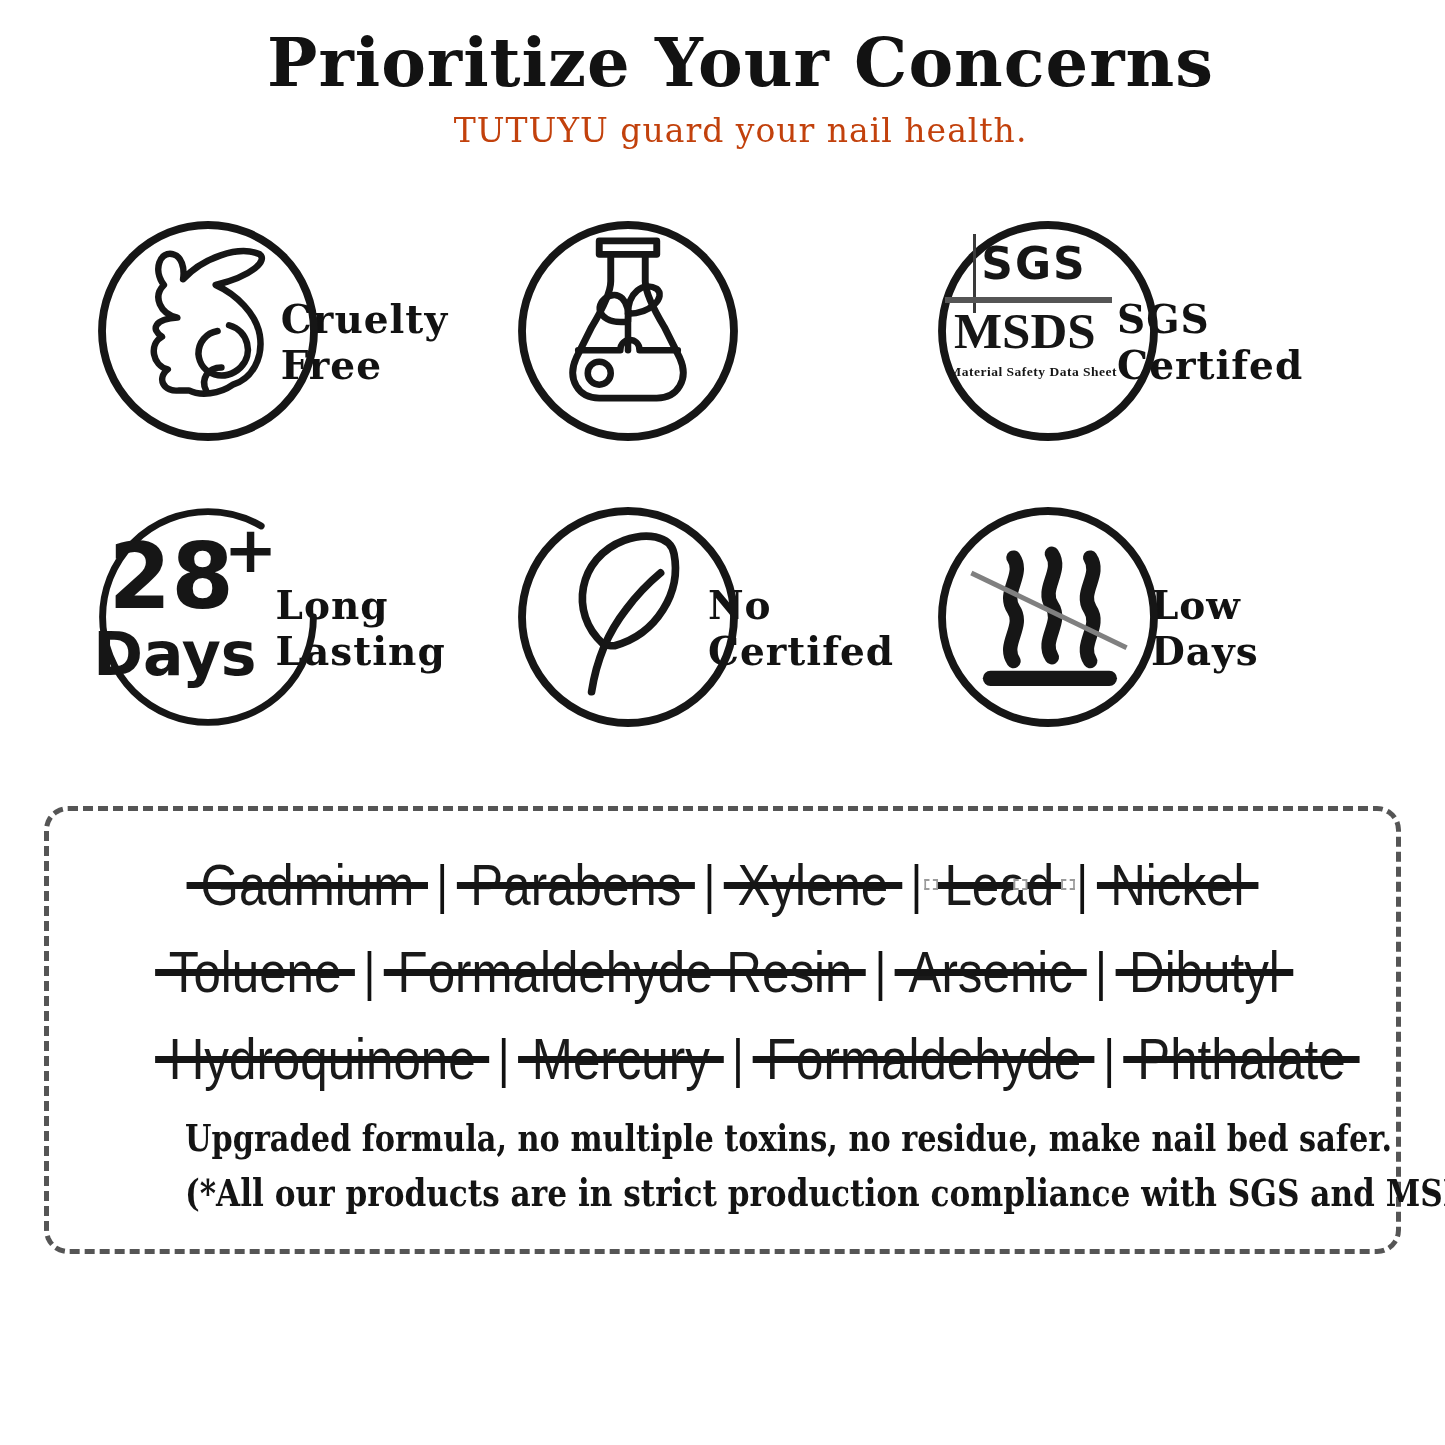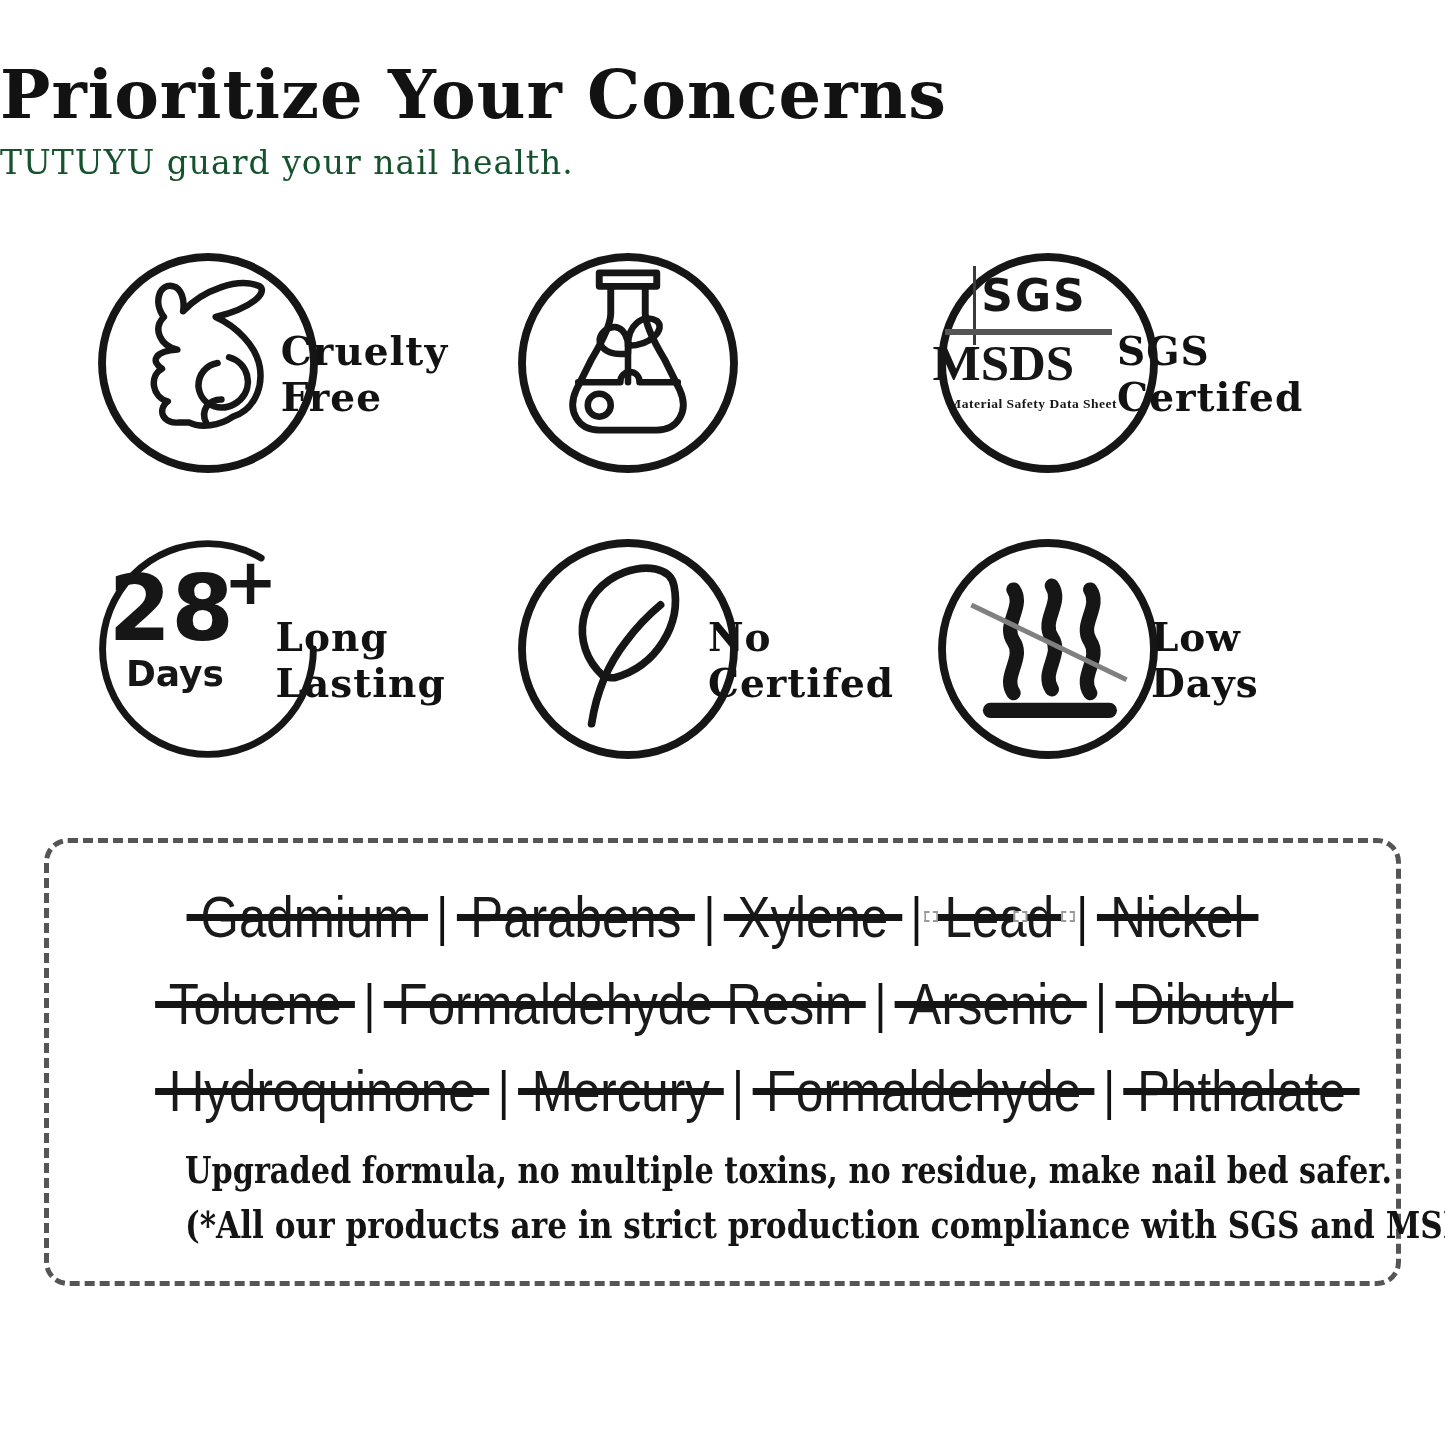--- a/index.html
+++ b/index.html
@@ -1,47 +1,47 @@
 <!DOCTYPE html>
 <html><head>
 <meta charset="utf-8">
 <style>
   html,body{margin:0;padding:0;background:#fff;}
   body{width:1445px;height:1445px;overflow:hidden;font-family:"DejaVu Serif",serif;color:#161616;}
 
   
-  .header{padding-top:56px;}
+  .header{text-align:center;padding-top:24px;margin-left:36px;}
   .title{font-size:67px;font-weight:bold;letter-spacing:1px;line-height:1.15;color:#121212;}
-  .subtitle{font-size:33px;margin-top:10px;color:#14532d;letter-spacing:1px;}
+  .subtitle{font-size:33px;margin-top:10px;color:#c2410c;letter-spacing:1px;}
 
   
   .features{margin-top:66px;display:grid;grid-template-columns:repeat(3,420px);
             justify-content:center;row-gap:56px;}
   .feature{display:flex;align-items:center;}
   .icon-wrap{position:relative;width:230px;height:230px;}
   .icon-wrap svg{position:absolute;left:0;top:0;width:230px;height:230px;}
   .feature-label{margin-top:22px;font-size:39px;font-weight:bold;letter-spacing:1px;color:#121212;}
 
   
   .sgs-top{position:absolute;left:0;right:0;top:9.5%;text-align:center;padding-left:10%;
            font-family:"DejaVu Sans",sans-serif;font-weight:bold;font-size:44px;letter-spacing:2px;}
   .sgs-vline{position:absolute;left:22%;top:8%;width:3px;height:34%;background:#3a3a3a;}
   .sgs-bar{position:absolute;left:7%;right:2.5%;top:35%;height:6px;background:#555;}
-  .sgs-mid{position:absolute;left:0;right:0;top:37.5%;
+  .sgs-mid{position:absolute;left:0;right:0;top:37.5%;text-align:center;
            font-family:"Liberation Serif",serif;font-weight:bold;font-size:51px;}
   .sgs-caption{position:absolute;left:0;right:0;top:64.5%;text-align:right;
            font-family:"Liberation Serif",serif;font-weight:bold;font-size:13.5px;letter-spacing:.5px;}
 
   
   .d28-num{position:absolute;left:0;right:14%;top:13%;text-align:center;
            font-family:"DejaVu Sans",sans-serif;font-weight:bold;font-size:90px;line-height:1;}
   .d28-plus{position:absolute;right:-1%;top:7%;
            font-family:"DejaVu Sans",sans-serif;font-weight:bold;font-size:64px;line-height:1;}
   .d28-unit{position:absolute;left:0;right:10%;top:53%;text-align:center;
-           font-family:"DejaVu Sans",sans-serif;font-weight:bold;font-size:36px;line-height:1;}
+           font-family:"DejaVu Sans",sans-serif;font-weight:bold;font-size:60px;line-height:1;}
 
   
   .banned-box{margin:74px 44px 0 44px;border:5px dashed #555;border-radius:24px;
               padding:30px 18px 34px 18px;text-align:center;}
   .chem-row{font-family:"Liberation Sans",sans-serif;font-weight:400;font-size:58px;
             color:#1a1a1a;line-height:1.5;transform:scaleX(0.85);transform-origin:center;
             white-space:nowrap;}
   .chem{position:relative;display:inline-block;padding:0 4px;}
   .chem::after{content:"";position:absolute;left:-12px;right:-12px;top:calc(50% - 3px);
                height:7px;background:#151515;}

